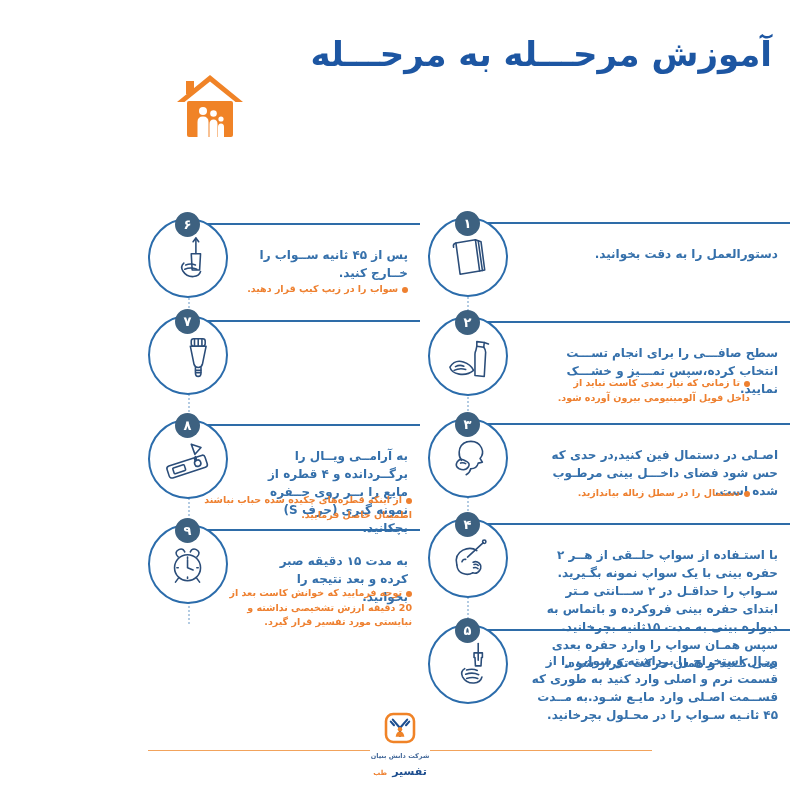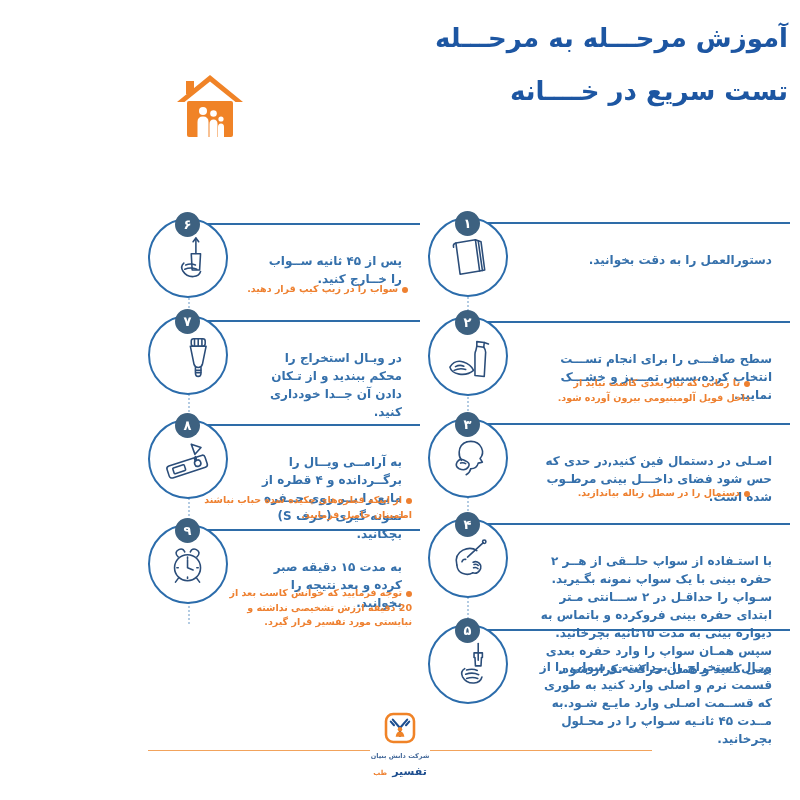--- a/index.html
+++ b/index.html
@@ -1,37 +1,37 @@
 <!DOCTYPE html>
 <html lang="fa"><head>
 <meta charset="utf-8">
 <style>
   html,body{margin:0;padding:0;background:#fff;}
   .poster{position:relative;width:800px;height:800px;background:#ffffff;overflow:hidden;
           font-family:"DejaVu Sans",sans-serif;}
   
-  .title{position:absolute;right:12px;top:12px;margin:0;direction:rtl;text-align:right;
-         color:#1d56a2;font-weight:bold;font-size:26px;line-height:53px;}
+  .title{position:absolute;right:12px;top:12px;margin:16px;direction:rtl;text-align:left;
+         color:#1d56a2;font-weight:bold;font-size:34px;line-height:53px;}
   .title .line{display:block;}
   .house{position:absolute;left:176px;top:74px;}
   
   .dots{position:absolute;width:0;border-left:2px dotted #b3cbe2;z-index:0;}
   .dots.rcol{left:467px;top:250px;height:380px;}
   .dots.lcol{left:188px;top:250px;height:374px;}
   
   .step{position:absolute;z-index:1;}
   .step.rcol{left:428px;width:362px;}
   .step.lcol{left:148px;width:272px;}
   .circle{position:absolute;left:0;top:6px;width:76px;height:76px;border:2.5px solid #2b6cab;
           border-radius:50%;background:#fff;display:flex;align-items:center;justify-content:center;}
   .badge{position:absolute;left:27px;top:0;width:25px;height:25px;border-radius:50%;
          background:#3d6180;color:#fff;font-size:13px;font-weight:bold;text-align:center;
          line-height:25px;z-index:2;}
   .hline{position:absolute;left:50px;right:0;top:11px;height:2px;background:#2e6ca8;}
-  .txt{position:absolute;top:24px;right:2px;margin:16px;direction:rtl;text-align:right;
+  .txt{position:absolute;top:24px;right:2px;margin:10px;direction:rtl;text-align:right;
        font-size:12px;font-weight:bold;color:#3570ab;line-height:1.5;}
   .step.rcol .txt{left:92px;}
   .step.lcol .txt{left:90px;}
   .note{position:absolute;margin:0;direction:rtl;font-size:9.5px;
         font-weight:bold;color:#ee8030;line-height:1.55;}
   .bullet{display:inline-block;width:6px;height:6px;border-radius:50%;background:#ee8030;
           margin-left:4px;vertical-align:middle;}
   svg.ic{stroke:#2b4d79;stroke-width:1.7;fill:none;stroke-linecap:round;stroke-linejoin:round;}
   
   .fline{position:absolute;top:750px;height:1px;background:#f2a35c;}
@@ -43,21 +43,20 @@
   .brand{font-size:11px;font-weight:bold;color:#1d4e8f;}
   .brand-suffix{font-size:7px;font-weight:bold;color:#ee8030;}
 </style>
 </head>
 <body>
 
 <div class="poster">
 
   <h1 class="title">
     <span class="line">آموزش مرحـــله به مرحـــله</span>
-    <span class="line">تست سریع در خــــانه</span>
   </h1>
   <svg class="house" width="68" height="64" viewBox="0 0 68 64">
     <g fill="#f08327">
       <path d="M34 1 L67 28 L59.5 28 L34 7.5 L8.5 28 L1 28 Z"></path>
       <rect x="10" y="7" width="8" height="13"></rect>
       <rect x="11" y="27" width="46" height="36" rx="2"></rect>
     </g>
     <g fill="#ffffff">
       <circle cx="27" cy="37" r="4"></circle>
       <path d="M21.5 63 L21.5 48 Q21.5 42.5 27 42.5 Q32.5 42.5 32.5 48 L32.5 63 Z"></path>
@@ -175,21 +174,20 @@
     <span class="badge">۷</span>
     <span class="circle">
       <svg class="ic" width="52" height="52" viewBox="0 0 56 56">
         <rect x="31.5" y="10.5" width="15" height="8" rx="2.5"></rect>
         <path d="M35 11 L35 18 M39 11 L39 18 M43 11 L43 18"></path>
         <path d="M30.5 18.5 L47.5 18.5 L43.5 38 Q42.5 41.5 39 41.5 Q35.5 41.5 34.5 38 Z"></path>
         <path d="M36 41.5 L36 47 Q36 51 39 51 Q42 51 42 47 L42 41.5"></path>
         <path d="M36.2 44.5 L41.8 44.5 M36.4 47 L41.6 47"></path>
       </svg>
     </span>
-    <p class="txt">در ویـال استخراج را محکم ببندید و از تـکان دادن آن جــدا خودداری کنید.</p>
   </section>
 
   <section class="step lcol" style="top:413px;height:102px">
     <span class="hline"></span>
     <span class="badge">۸</span>
     <span class="circle">
       <svg class="ic" width="52" height="52" viewBox="0 0 56 56">
         <g transform="rotate(-18 27 36)">
           <rect x="5.5" y="29.5" width="43" height="13.5" rx="3"></rect>
           <rect x="11.5" y="33" width="13" height="6.5" rx="1"></rect>

